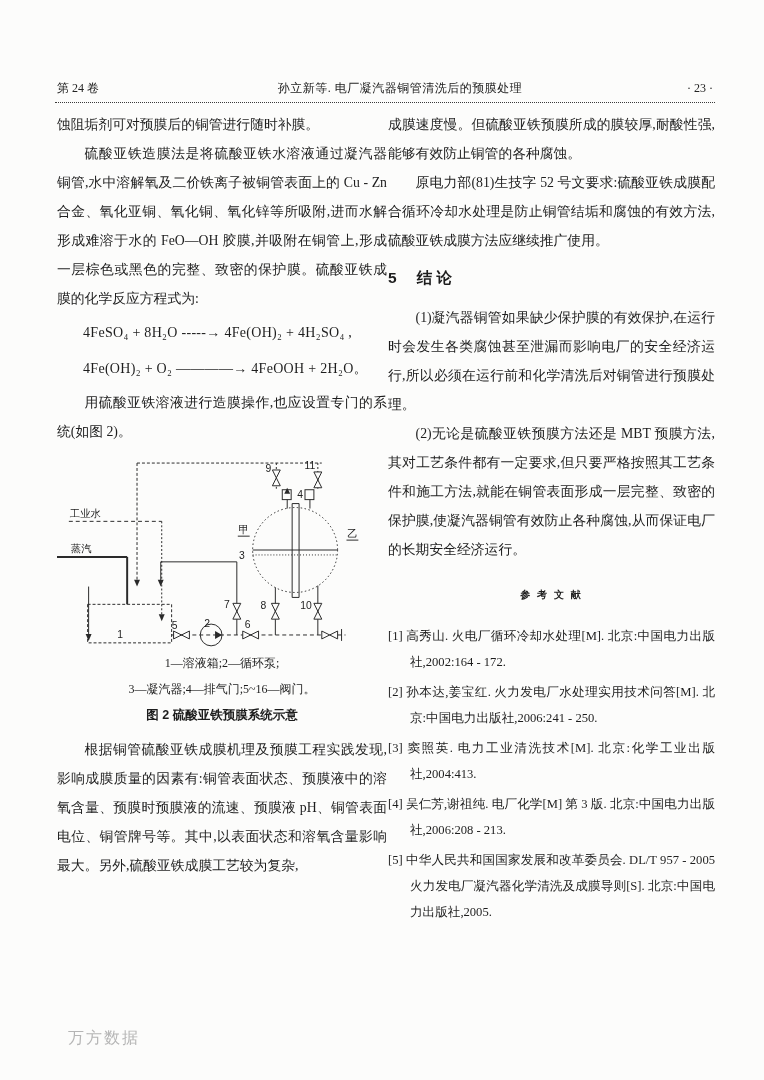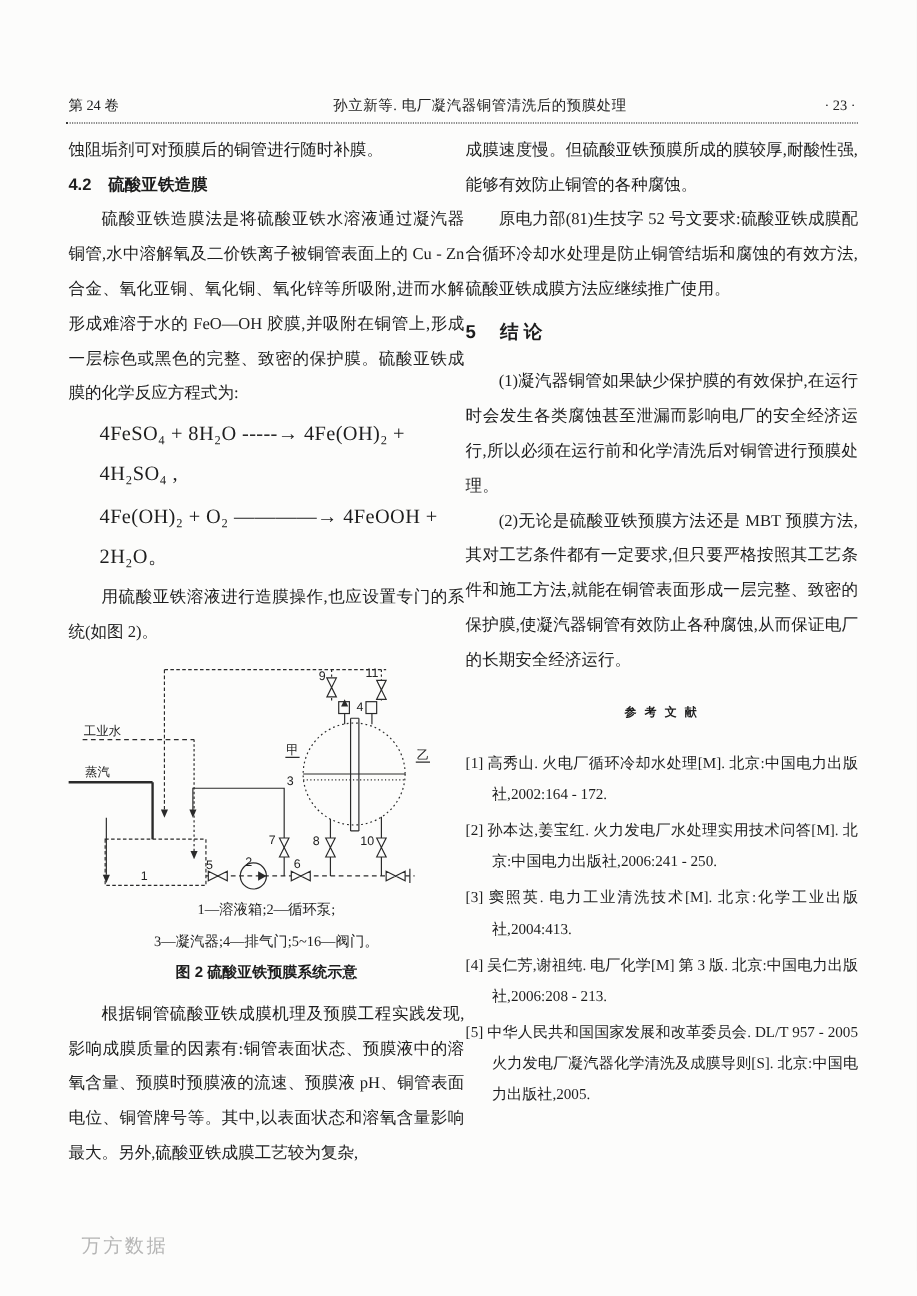--- a/index.html
+++ b/index.html
@@ -22,21 +22,21 @@
   .col-left{left:57px;width:330px;}
   .col-right{left:388px;width:327px;}
   p{margin:0;}
   .indent{text-indent:2em;}
   .h-sub{font-family:"Liberation Sans","DejaVu Sans",sans-serif;font-weight:bold;
          font-size:13.8px;line-height:29px;}
   .h-sub .gap{display:inline-block;width:14px;}
   .h-main{font-family:"Liberation Sans","DejaVu Sans",sans-serif;font-weight:bold;
           font-size:15.5px;line-height:30px;margin:8px 0 10px 0;text-align:left;}
   .h-main .gap{display:inline-block;width:20px;}
-  .equation{margin:3px 0 3px 26px;font-size:17px;line-height:33px;text-align:left;letter-spacing:.3px;}
+  .equation{margin:3px 0 3px 26px;font-size:14px;line-height:33px;text-align:left;letter-spacing:.3px;}
   
   .figure{margin:4px 0 6px 0;}
   .fig-diagram{display:block;}
   .fig-cap{font-size:12px;line-height:26px;text-align:center;}
   .fig-cap-title{font-size:12.5px;line-height:27px;text-align:center;
                  font-family:"Liberation Sans","DejaVu Sans",sans-serif;font-weight:bold;}
   
   .refs-heading{font-family:"Liberation Sans","DejaVu Sans",sans-serif;font-weight:bold;
                 font-size:10px;text-align:center;margin:16px 0 14px 0;letter-spacing:2px;}
   .ref-item{font-size:12.6px;line-height:26px;text-align:justify;
@@ -58,21 +58,20 @@
 
   <div class="hdr">
     <span class="vol">第 24 卷</span>
     <span class="ttl">孙立新等. 电厂凝汽器铜管清洗后的预膜处理</span>
     <span class="pg">· 23 ·</span>
   </div>
   <div class="hdr-rule"></div>
 
   <div class="col col-left">
     <p>蚀阻垢剂可对预膜后的铜管进行随时补膜。</p>
-    <p class="h-sub"><span>4.2</span><span class="gap"></span><span>硫酸亚铁造膜</span></p>
     <p class="indent">硫酸亚铁造膜法是将硫酸亚铁水溶液通过凝汽器铜管,水中溶解氧及二价铁离子被铜管表面上的 Cu - Zn 合金、氧化亚铜、氧化铜、氧化锌等所吸附,进而水解形成难溶于水的 FeO—OH 胶膜,并吸附在铜管上,形成一层棕色或黑色的完整、致密的保护膜。硫酸亚铁成膜的化学反应方程式为:</p>
     <p class="equation">4FeSO₄ + 8H₂O -----→ 4Fe(OH)₂ + 4H₂SO₄ ,</p>
     <p class="equation">4Fe(OH)₂ + O₂ ————→ 4FeOOH + 2H₂O。</p>
     <p class="indent">用硫酸亚铁溶液进行造膜操作,也应设置专门的系统(如图 2)。</p>
 
     <div class="figure">
       <svg class="dg fig-diagram" width="330" height="200" viewBox="0 0 334 202" stroke-width="1">
 
         <g>
           <line x1="81" y1="13" x2="268" y2="13" stroke-dasharray="3,2"></line>

